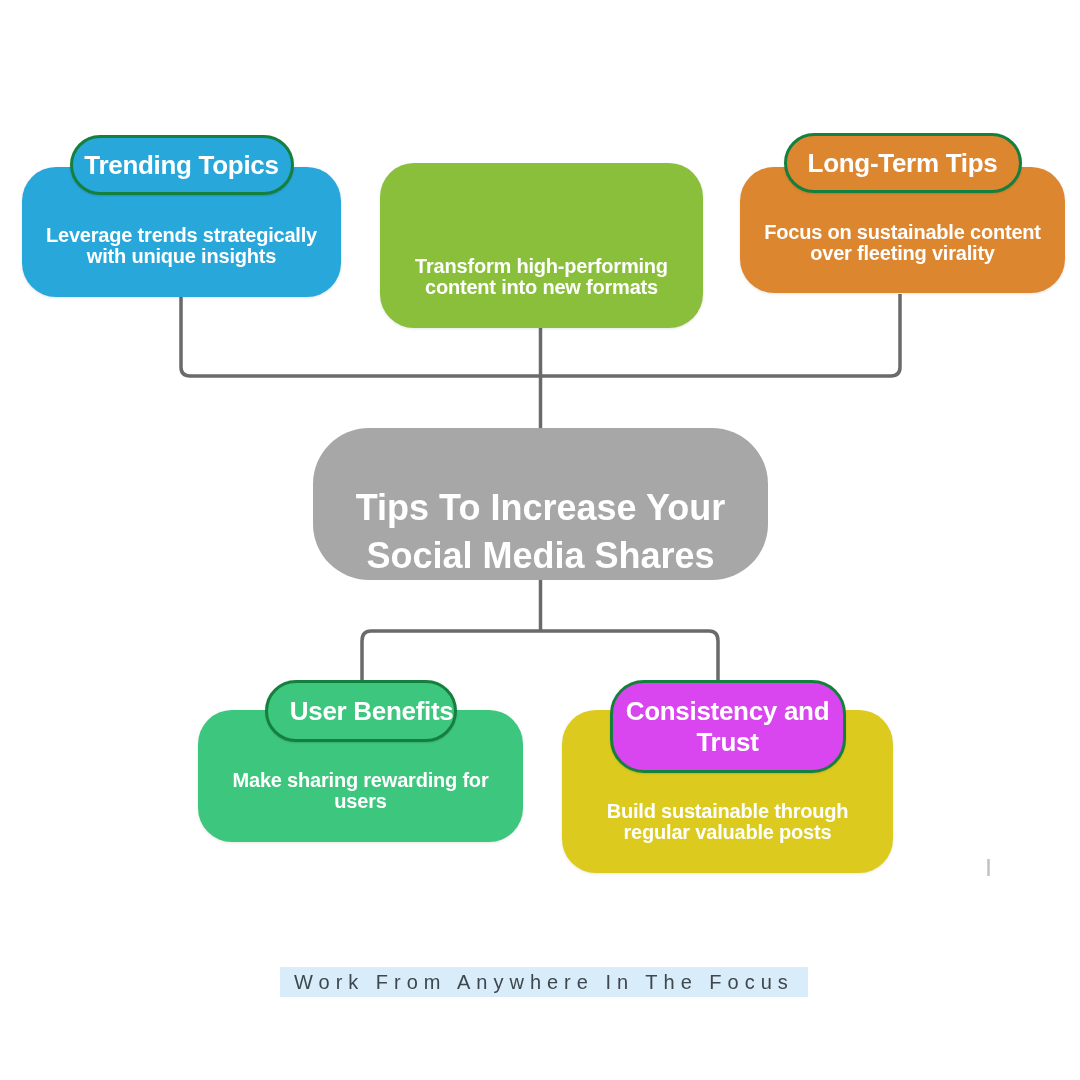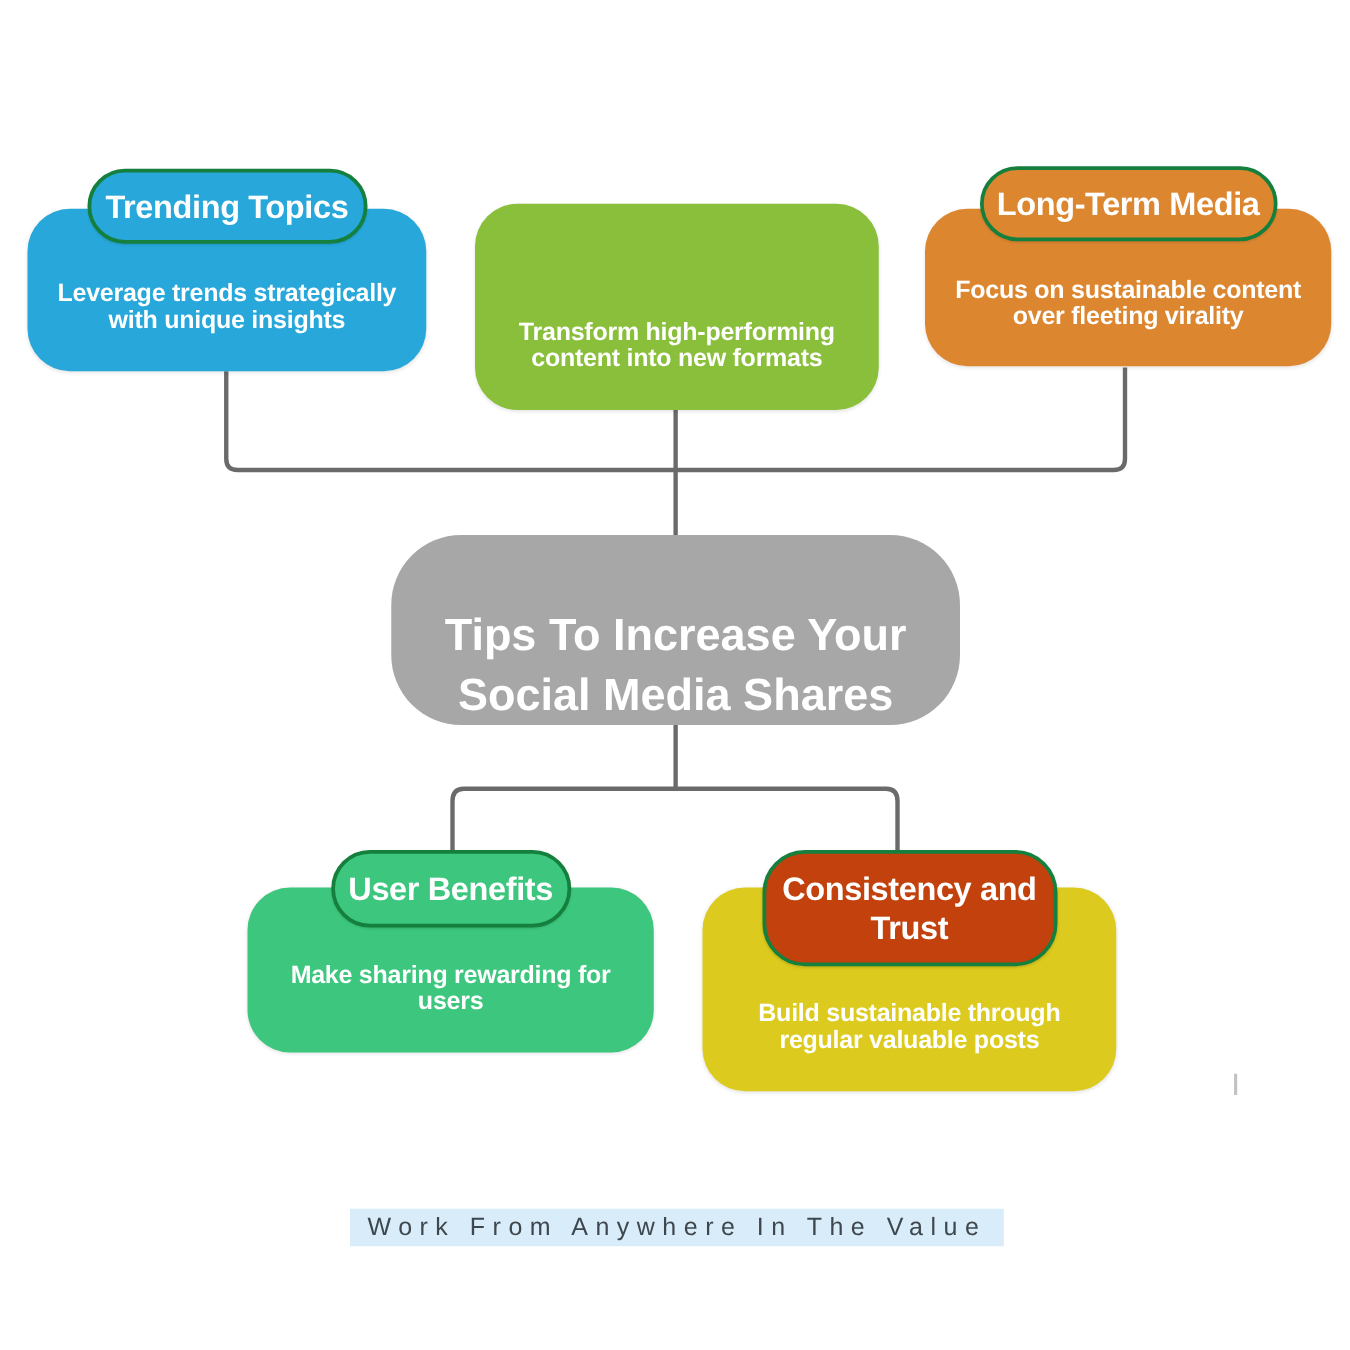--- a/index.html
+++ b/index.html
@@ -33,21 +33,21 @@
   }
 
   
   .n1 { left: 22px;  top: 167px; width: 319px; height: 130px; --pt: 28px; }
   .n1 .pill { top: -32px; width: 224px; height: 60px; border-radius: 30px; }
   .n2 { left: 380px; top: 163px; width: 323px; height: 165px; --pt: 63px; }
   .n2 .pill { top: -30px; width: 184px; height: 95px; }
   .n3 { left: 740px; top: 167px; width: 325px; height: 126px; --pt: 26px; }
   .n3 .pill { top: -34px; width: 238px; height: 60px; border-radius: 30px; }
   .n4 { left: 198px; top: 710px; width: 325px; height: 132px; --pt: 30px; }
-  .n4 .pill { top: -30px; width: 192px; height: 62px; border-radius: 31px; }
+  .n4 .pill { top: -30px; width: 192px; height: 62px; border-radius: 31px; justify-content: flex-end; }
   .n5 { left: 562px; top: 710px; width: 331px; height: 163px; --pt: 61px; }
   .n5 .pill { top: -30px; width: 236px; height: 93px; }
 
   .center-node {
     position: absolute; left: 313px; top: 428px; width: 455px; height: 152px;
     border-radius: 56px; display: flex; align-items: flex-end; justify-content: center;
     color: #fff; z-index: 1;
   }
   .center-node .title {
     font-weight: 700; font-size: 36px; line-height: 48px; text-align: center;
@@ -85,21 +85,21 @@
 
   <div class="card n2" style="background: rgb(138, 191, 59);">
     <div class="desc-wrap">
       <div class="desc">Transform high-performing
 content into new formats</div>
     </div>
   </div>
 
   <div class="card n3" style="background: rgb(221, 134, 48);">
     <div class="pill" style="background: rgb(221, 134, 48);">
-      <span>Long-Term Media</span>
+      <span>Long-Term Tips</span>
     </div>
     <div class="desc-wrap">
       <div class="desc">Focus on sustainable content
 over fleeting virality</div>
     </div>
   </div>
 
   <div class="center-node" style="background: rgb(167, 167, 167);">
     <div class="title">Tips To Increase Your
 Social Media Shares</div>
@@ -109,27 +109,27 @@
     <div class="pill" style="background: rgb(61, 198, 126);">
       <span>User Benefits</span>
     </div>
     <div class="desc-wrap">
       <div class="desc">Make sharing rewarding for
 users</div>
     </div>
   </div>
 
   <div class="card n5" style="background: rgb(220, 203, 30);">
-    <div class="pill" style="background: #c2410c;">
+    <div class="pill" style="background: #d946ef;">
       <span>Consistency and
 Trust</span>
     </div>
     <div class="desc-wrap">
       <div class="desc">Build sustainable through
 regular valuable posts</div>
     </div>
   </div>
 
   <div class="footer-tag" style="background: rgb(216, 236, 249);">
-    <span style="color: rgb(63, 71, 78);">Work From Anywhere In The Value</span>
+    <span style="color: rgb(63, 71, 78);">Work From Anywhere In The Focus</span>
   </div>
 
 </div>
 
 </body></html>

